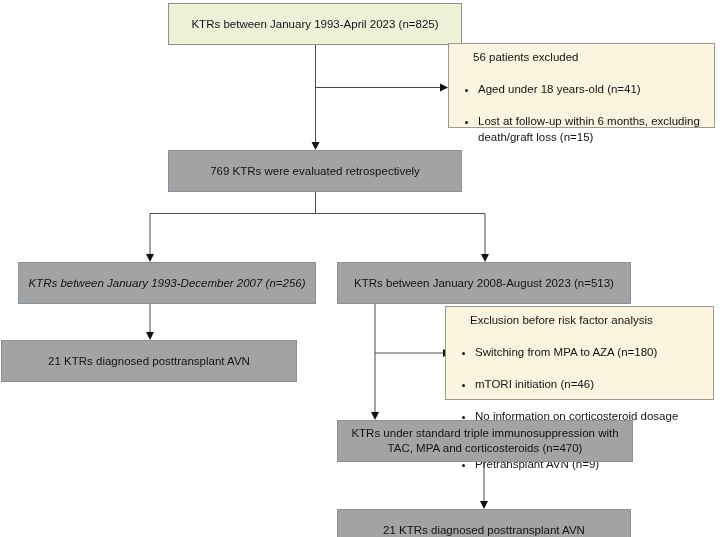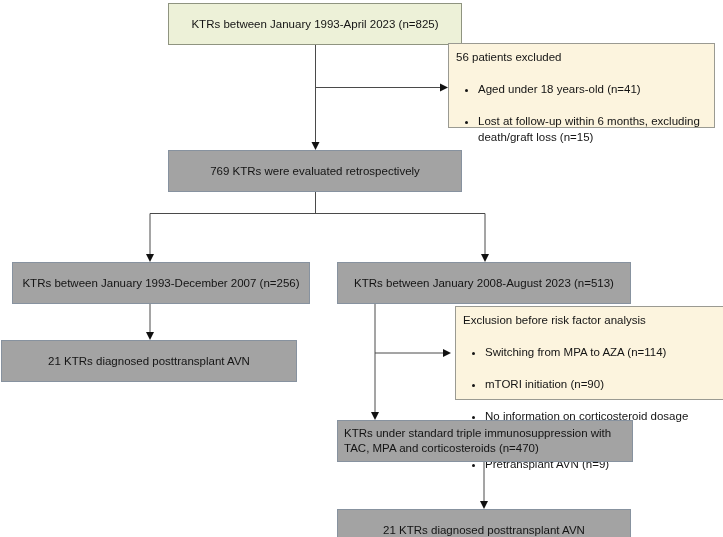--- a/index.html
+++ b/index.html
@@ -25,21 +25,21 @@
     height: 537px;
     pointer-events: none;
   }
   .node {
     position: absolute;
     box-sizing: border-box;
     border: 1px solid #8c8c8c;
     display: flex;
     align-items: center;
     justify-content: center;
-    text-align: left;
+    text-align: center;
     line-height: 1.3;
     padding: 20px 6px;
   }
   .node.start {
     background: #edf1d8;
     border-color: #8f9480;
   }
   .node.process {
     background: #a3a3a3;
     border-color: #87929f;
@@ -47,41 +47,41 @@
   .note {
     position: absolute;
     box-sizing: border-box;
     border: 1px solid #9a9a92;
     background: #fcf4de;
     text-align: left;
     padding: 5px 8px 4px 7px;
     line-height: 1.4;
   }
   .note .note-title {
-    margin: 0 0 2px 0;
+    margin: 0 0 2px 17px;
   }
   .note.gap-title .note-title {
     margin-bottom: 8px;
   }
   .note ul {
     margin: 0;
     padding: 0 0 0 22px;
     list-style: disc outside;
   }
   .note ul li {
     margin: 16px 0 1px 0;
   }
   
   .box-total     { left: 168px; top: 3px;   width: 294px; height: 26px; }
   .box-excluded  { left: 448px; top: 43px;  width: 267px; height: 85px; }
   .box-evaluated { left: 168px; top: 150px; width: 294px; height: 27px; }
-  .box-era1      { left: 12px;   top: 262px; width: 298px; height: 28px; }
+  .box-era1      { left: 18px;   top: 262px; width: 298px; height: 28px; font-style: italic; }
   .box-era2      { left: 337px; top: 262px; width: 294px; height: 28px; }
   .box-era1-avn  { left: 1px;   top: 340px; width: 296px; height: 27px; }
-  .box-exclusion2{ left: 455px; top: 306px; width: 269px; height: 94px; }
+  .box-exclusion2{ left: 445px; top: 306px; width: 269px; height: 94px; }
   .box-triple    { left: 337px; top: 420px; width: 296px; height: 38px; }
   .box-era2-avn  { left: 337px; top: 509px; width: 294px; height: 26px; }
 </style>
 </head>
 <body>
 
 <div class="figure">
 
   <svg class="connectors" width="723" height="537" viewBox="0 0 723 537" stroke="#4a4a4a" stroke-width="1" fill="none">
 
@@ -125,22 +125,22 @@
 
   <div class="node process box-era1">KTRs between January 1993-December 2007 (n=256)</div>
 
   <div class="node process box-era2">KTRs between January 2008-August 2023 (n=513)</div>
 
   <div class="node process box-era1-avn">21 KTRs diagnosed posttransplant AVN</div>
 
   <div class="note box-exclusion2">
     <div class="note-title">Exclusion before risk factor analysis</div>
     <ul>
-      <li>Switching from MPA to AZA (n=114)</li>
-      <li>mTORI initiation (n=90)</li>
+      <li>Switching from MPA to AZA (n=180)</li>
+      <li>mTORI initiation (n=46)</li>
       <li>No information on corticosteroid dosage (n=25)</li>
       <li>Pretransplant AVN (n=9)</li>
     </ul>
   </div>
 
   <div class="node process box-triple">KTRs under standard triple immunosuppression with TAC, MPA and corticosteroids (n=470)</div>
 
   <div class="node process box-era2-avn">21 KTRs diagnosed posttransplant AVN</div>
 
 </div>

